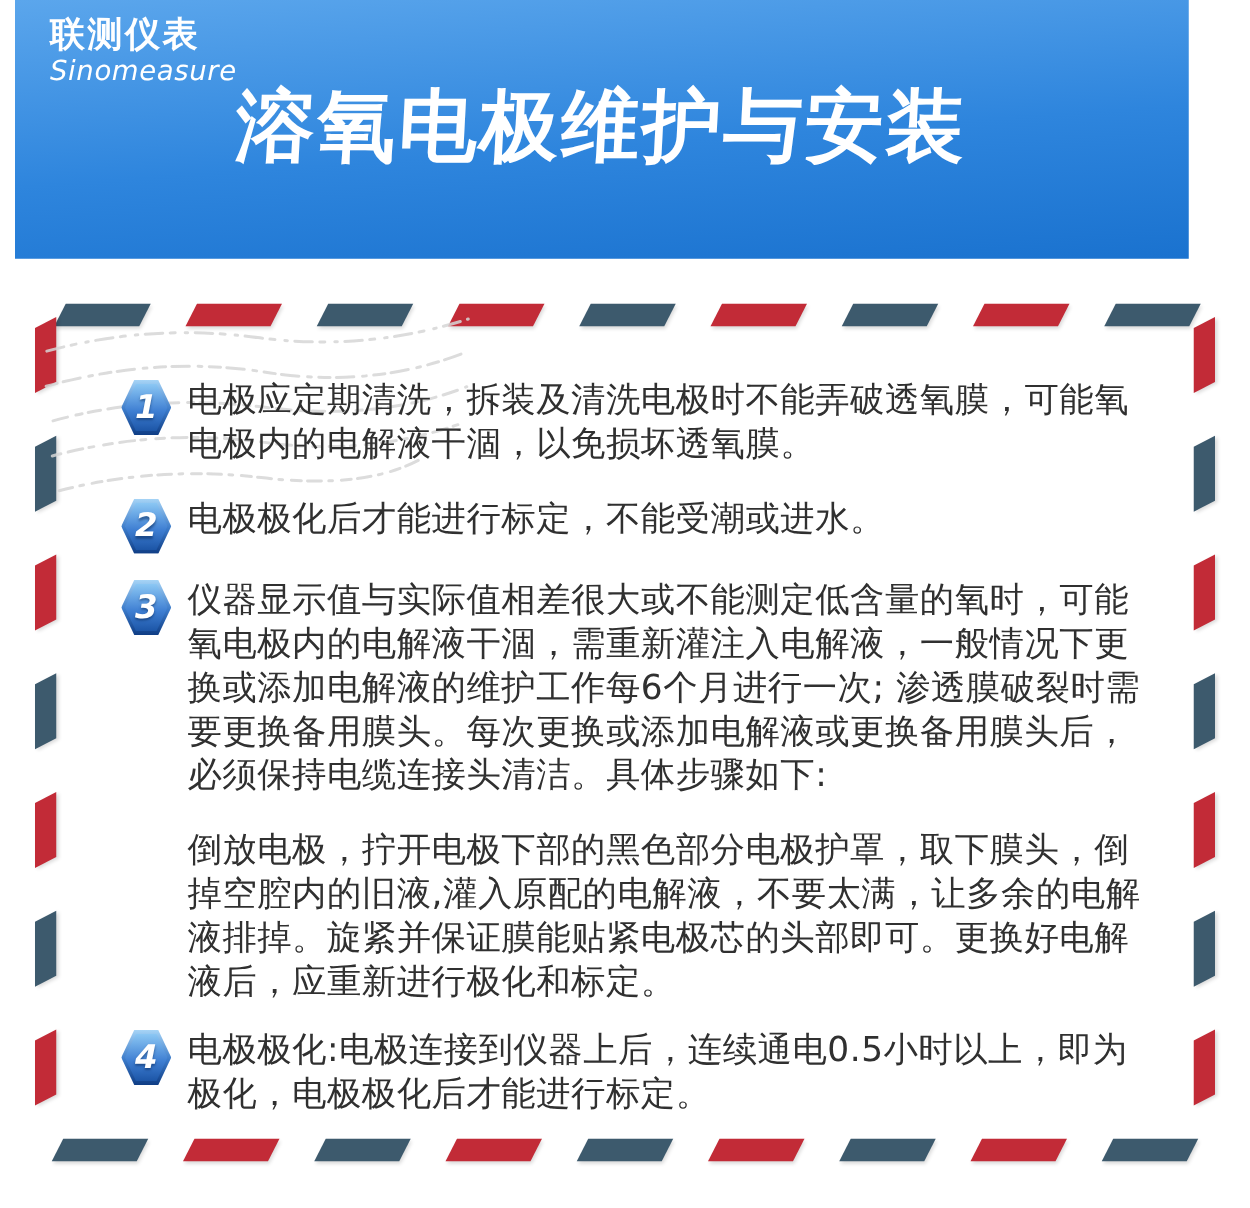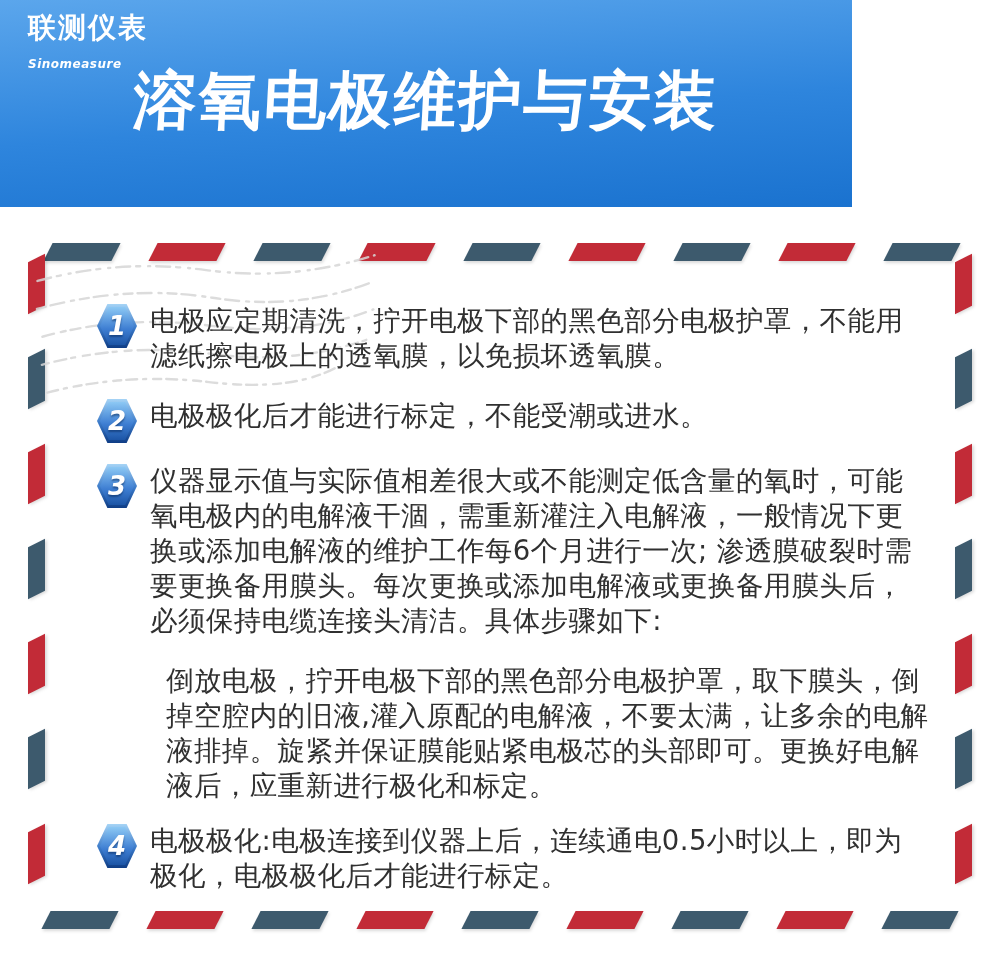--- a/index.html
+++ b/index.html
@@ -2,26 +2,26 @@
 <html style="--header-top: #5ba6ec; --header-mid: #2e85dd; --header-bottom: #1a72cf; --stripe-red: #c22b37; --stripe-slate: #3d5a6d; --text: #303030;"><head>
 <meta charset="utf-8">
 <style>
   html,body{margin:0;padding:0;}
   body{
     width:1000px;height:966px;position:relative;background:#ffffff;overflow:hidden;
     font-family:"DejaVu Sans","Liberation Sans",sans-serif;
   }
   
   .header{
-    position:absolute;left:0;top:0;width:852px;height:207px;
+    position:absolute;left:12px;top:0;width:939px;height:207px;
     background:linear-gradient(176deg,var(--header-top) 0%,var(--header-mid) 55%,var(--header-bottom) 100%);
   }
   .logo{position:absolute;left:28px;top:13px;color:#fff;line-height:1.1;}
   .logo-cn{font-size:28px;font-weight:bold;letter-spacing:2px;}
-  .logo-en{font-size:12px;font-weight:bold;font-style:italic;margin-top:14px;letter-spacing:.5px;}
+  .logo-en{font-size:22px;font-weight:normal;font-style:italic;margin-top:2px;letter-spacing:.5px;}
   .main-title{
     position:absolute;left:0;top:58px;width:100%;text-align:center;color:#fff;
     font-size:63px;font-weight:bold;letter-spacing:2px;transform:skewX(-3deg);
   }
   
   .stripes{position:absolute;display:flex;}
   .stripes-top{left:48px;top:243px;gap:37px;}
   .stripes-bottom{left:46px;top:911px;gap:37px;}
   .stripes-top .cell,.stripes-bottom .cell{
     width:68px;height:18px;transform:skewX(-27deg);
@@ -52,21 +52,21 @@
   .badge-inner{width:34px;height:38px;
     clip-path:polygon(26% 0,74% 0,100% 50%,74% 100%,26% 100%,0 50%);
     background:linear-gradient(180deg,#8cc8f4 0%,#3e7ed2 58%,#1c55a6 100%);
     display:flex;align-items:center;justify-content:center;
     color:#fff;font-weight:bold;font-style:italic;font-size:26px;
     text-shadow:0 2px 2px rgba(8,40,90,.55);
   }
   .note-1{top:303px;}
   .note-2{top:398px;}
   .note-3{top:463px;}
-  .step-para{top:663px;margin-left:16px;}
+  .step-para{top:663px;}
   .note-4{top:823px;}
 </style>
 </head>
 <body>
 
 <div class="header">
   <div class="logo">
     <div class="logo-cn">联测仪表</div>
     <div class="logo-en">Sinomeasure</div>
   </div>
@@ -121,21 +121,21 @@
     <path d="M8 78 Q 88 60 178 76 T 340 68" stroke-dasharray="12 7 5 5 10 6"></path>
     <path d="M6 106 Q 92 88 176 104 T 338 96" stroke-dasharray="7 6 12 5 4 8"></path>
     <path d="M10 134 Q 90 118 172 132 T 300 124" stroke-dasharray="11 6 3 7 8 5"></path>
   </g>
 </svg>
 
 <div class="note note-1">
   <div class="badge">
     <div class="badge-inner">1</div>
   </div>
-  <div class="txt">电极应定期清洗，拧开电极下部的黑色部分电极护罩，不能用滤纸擦电极上的透氧膜，以免损坏透氧膜。</div>
+  <div class="txt">电极应定期清洗，拆装及清洗电极时不能弄破透氧膜，可能氧电极内的电解液干涸，以免损坏透氧膜。</div>
 </div>
 
 <div class="note note-2">
   <div class="badge">
     <div class="badge-inner">2</div>
   </div>
   <div class="txt">电极极化后才能进行标定，不能受潮或进水。</div>
 </div>
 
 <div class="note note-3">

